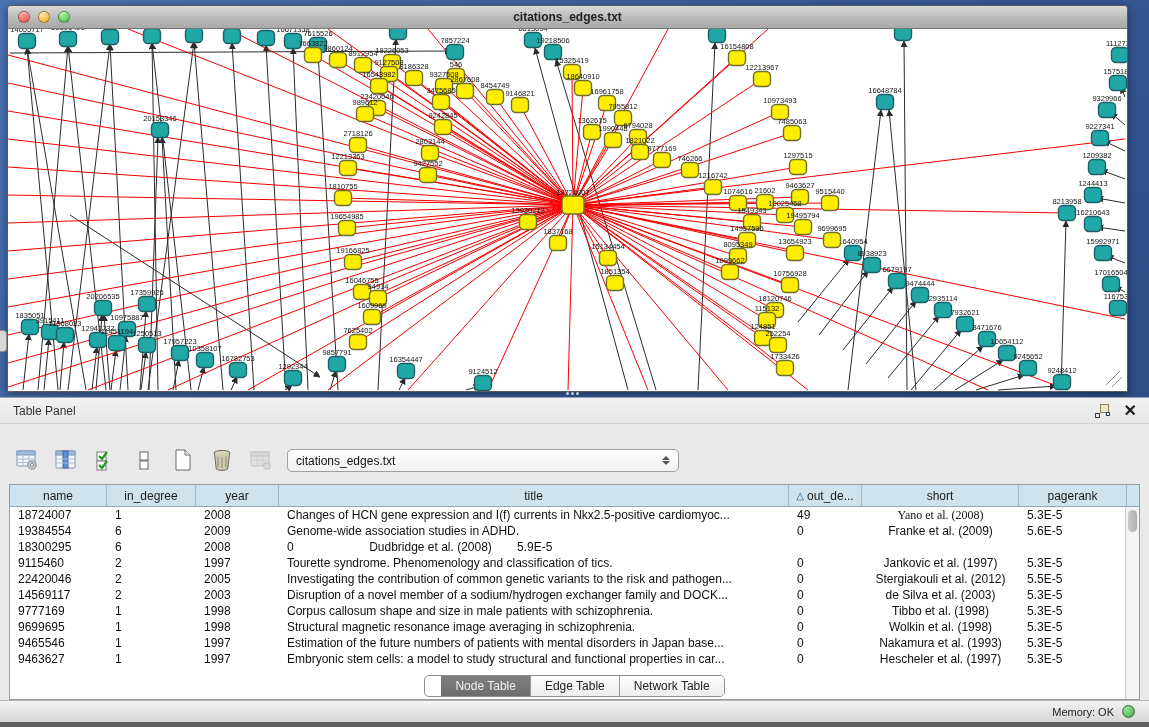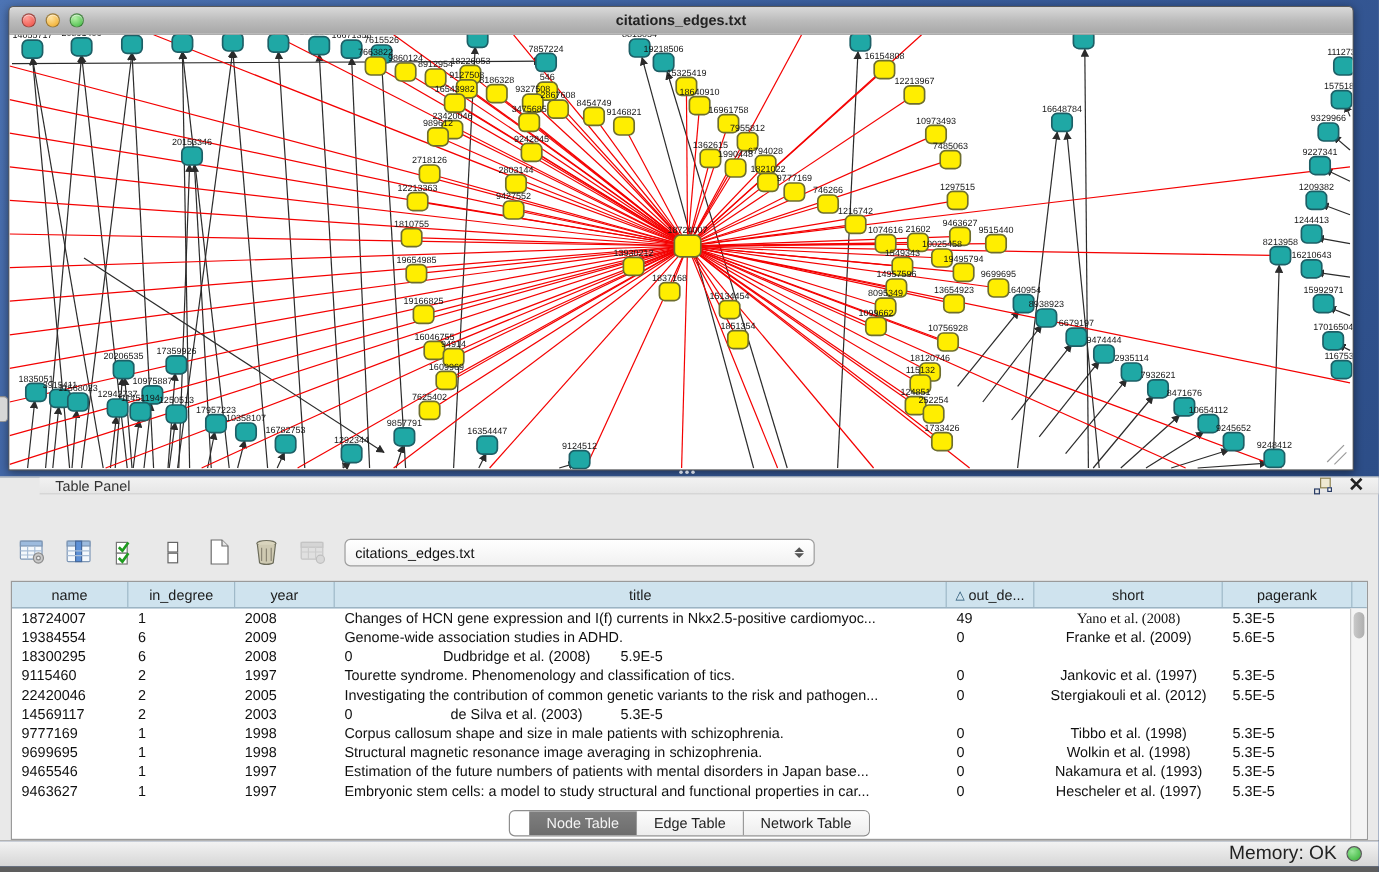--- a/index.html
+++ b/index.html
@@ -20,22 +20,22 @@
   .light.yellow{ background:radial-gradient(circle at 35% 30%,#ffe3a0,#f0a61d); }
   .light.green{ background:radial-gradient(circle at 35% 30%,#b6f0a8,#39b83c); }
   .net-canvas { width:1119px; height:362px; background:#fff; display:block; }
 
   
   .edge-notch { position:absolute; left:0; top:330px; width:7px; height:22px; background:#d7d7d7;
     border:1px solid #8a8a8a; border-left:none; border-radius:0 4px 4px 0; }
 
   
   .panel { position:absolute; left:0; top:397px; width:1149px; height:303px; background:#e9e9e9; border-top:1px solid #97a3b2; }
-  .panel-header { height:14px; display:flex; align-items:center; border-bottom:1px solid #d2d2d2;
-    background:linear-gradient(#f2f2f2,#e6e6e6);margin-left:33px; }
+  .panel-header { height:26px; display:flex; align-items:center; border-bottom:1px solid #d2d2d2;
+    background:linear-gradient(#f2f2f2,#e6e6e6); }
   .panel-title { font-size:12px; color:#333; margin-left:13px; }
   .panel-header-icons { margin-left:auto; margin-right:12px; display:flex; gap:14px; align-items:center; }
   .float-ic { width:16px; height:14px; position:relative; cursor:pointer; }
   .float-ic .sq1 { position:absolute; right:1px; top:0; width:9px; height:9px; border:1px solid #8f8455; background:#efe9d2; }
   .float-ic .sq2 { position:absolute; left:1px; bottom:0; width:5px; height:5px; border:1px solid #2a3d66; }
   .float-ic .sq3 { position:absolute; right:0px; top:8px; width:4px; height:4px; border:1px solid #2a3d66; background:#fff;}
   .close-x { font-size:16px; font-weight:bold; color:#222; line-height:14px; cursor:pointer; }
 
   .toolbar { position:absolute; left:14px; top:443px; height:34px; display:flex; align-items:center; gap:13px; }
   .tb-ic { width:26px; height:26px; display:flex; align-items:center; justify-content:center; cursor:pointer; }
@@ -65,21 +65,21 @@
   .seg { display:flex; border:1px solid #8e8e8e; border-radius:5px; overflow:hidden; background:#fff;
     box-shadow:0 1px 0 rgba(255,255,255,.8); }
   .seg-btn { font-size:12px; padding:3px 14px; color:#222; background:linear-gradient(#fdfdfd,#ededed);
     border-right:1px solid #9a9a9a; cursor:pointer; }
   .seg-btn:last-child { border-right:none; }
   .seg-btn.sel { background:linear-gradient(#7f7f7f,#6d6d6d); color:#f3f3f3;margin-left:16px; }
 
   .statusbar { position:absolute; left:0; top:700px; width:1149px; height:22px;
     background:linear-gradient(#f3f3f3,#d6d6d6); border-top:1px solid #b3b3b3;
     display:flex; align-items:center; justify-content:flex-end; }
-  .mem-label { font-size:16px; color:#222; margin-right:8px; }
+  .mem-label { font-size:11px; color:#222; margin-right:8px; }
   .mem-dot { width:13px; height:13px; border-radius:50%; margin-right:14px;
     background:radial-gradient(circle at 35% 30%,#97e697,#2fae2f); border:1px solid #5a5a5a; }
   .bottom-strip { position:absolute; left:0; top:722px; width:1149px; height:5px; background:#5d5d5d; }
 
   
   .split-handle { position:absolute; left:566px; top:392px; width:16px; height:4px; display:flex; gap:2px; }
   .split-handle i { width:3px; height:3px; background:#c7cdd8; border-radius:50%; }
 </style>
 </head>
 <body>
@@ -661,20 +661,21 @@
           <div class="td" style="width: 83px;">2005</div>
           <div class="td" style="width: 510px;">Investigating the contribution of common genetic variants to the risk and pathogen...</div>
           <div class="td" style="width: 73px;">0</div>
           <div class="td center" style="width: 157px;">Stergiakouli et al. (2012)</div>
           <div class="td" style="width: 108px;">5.5E-5</div>
         </div>
         <div class="tr">
           <div class="td" style="width: 97px;">14569117</div>
           <div class="td" style="width: 89px;">2</div>
           <div class="td" style="width: 83px;">2003</div>
+          <div class="td" style="width: 510px;">Disruption of a novel member of a sodium/hydrogen exchanger family and DOCK...</div>
           <div class="td" style="width: 73px;">0</div>
           <div class="td center" style="width: 157px;">de Silva et al. (2003)</div>
           <div class="td" style="width: 108px;">5.3E-5</div>
         </div>
         <div class="tr">
           <div class="td" style="width: 97px;">9777169</div>
           <div class="td" style="width: 89px;">1</div>
           <div class="td" style="width: 83px;">1998</div>
           <div class="td" style="width: 510px;">Corpus callosum shape and size in male patients with schizophrenia.</div>
           <div class="td" style="width: 73px;">0</div>

